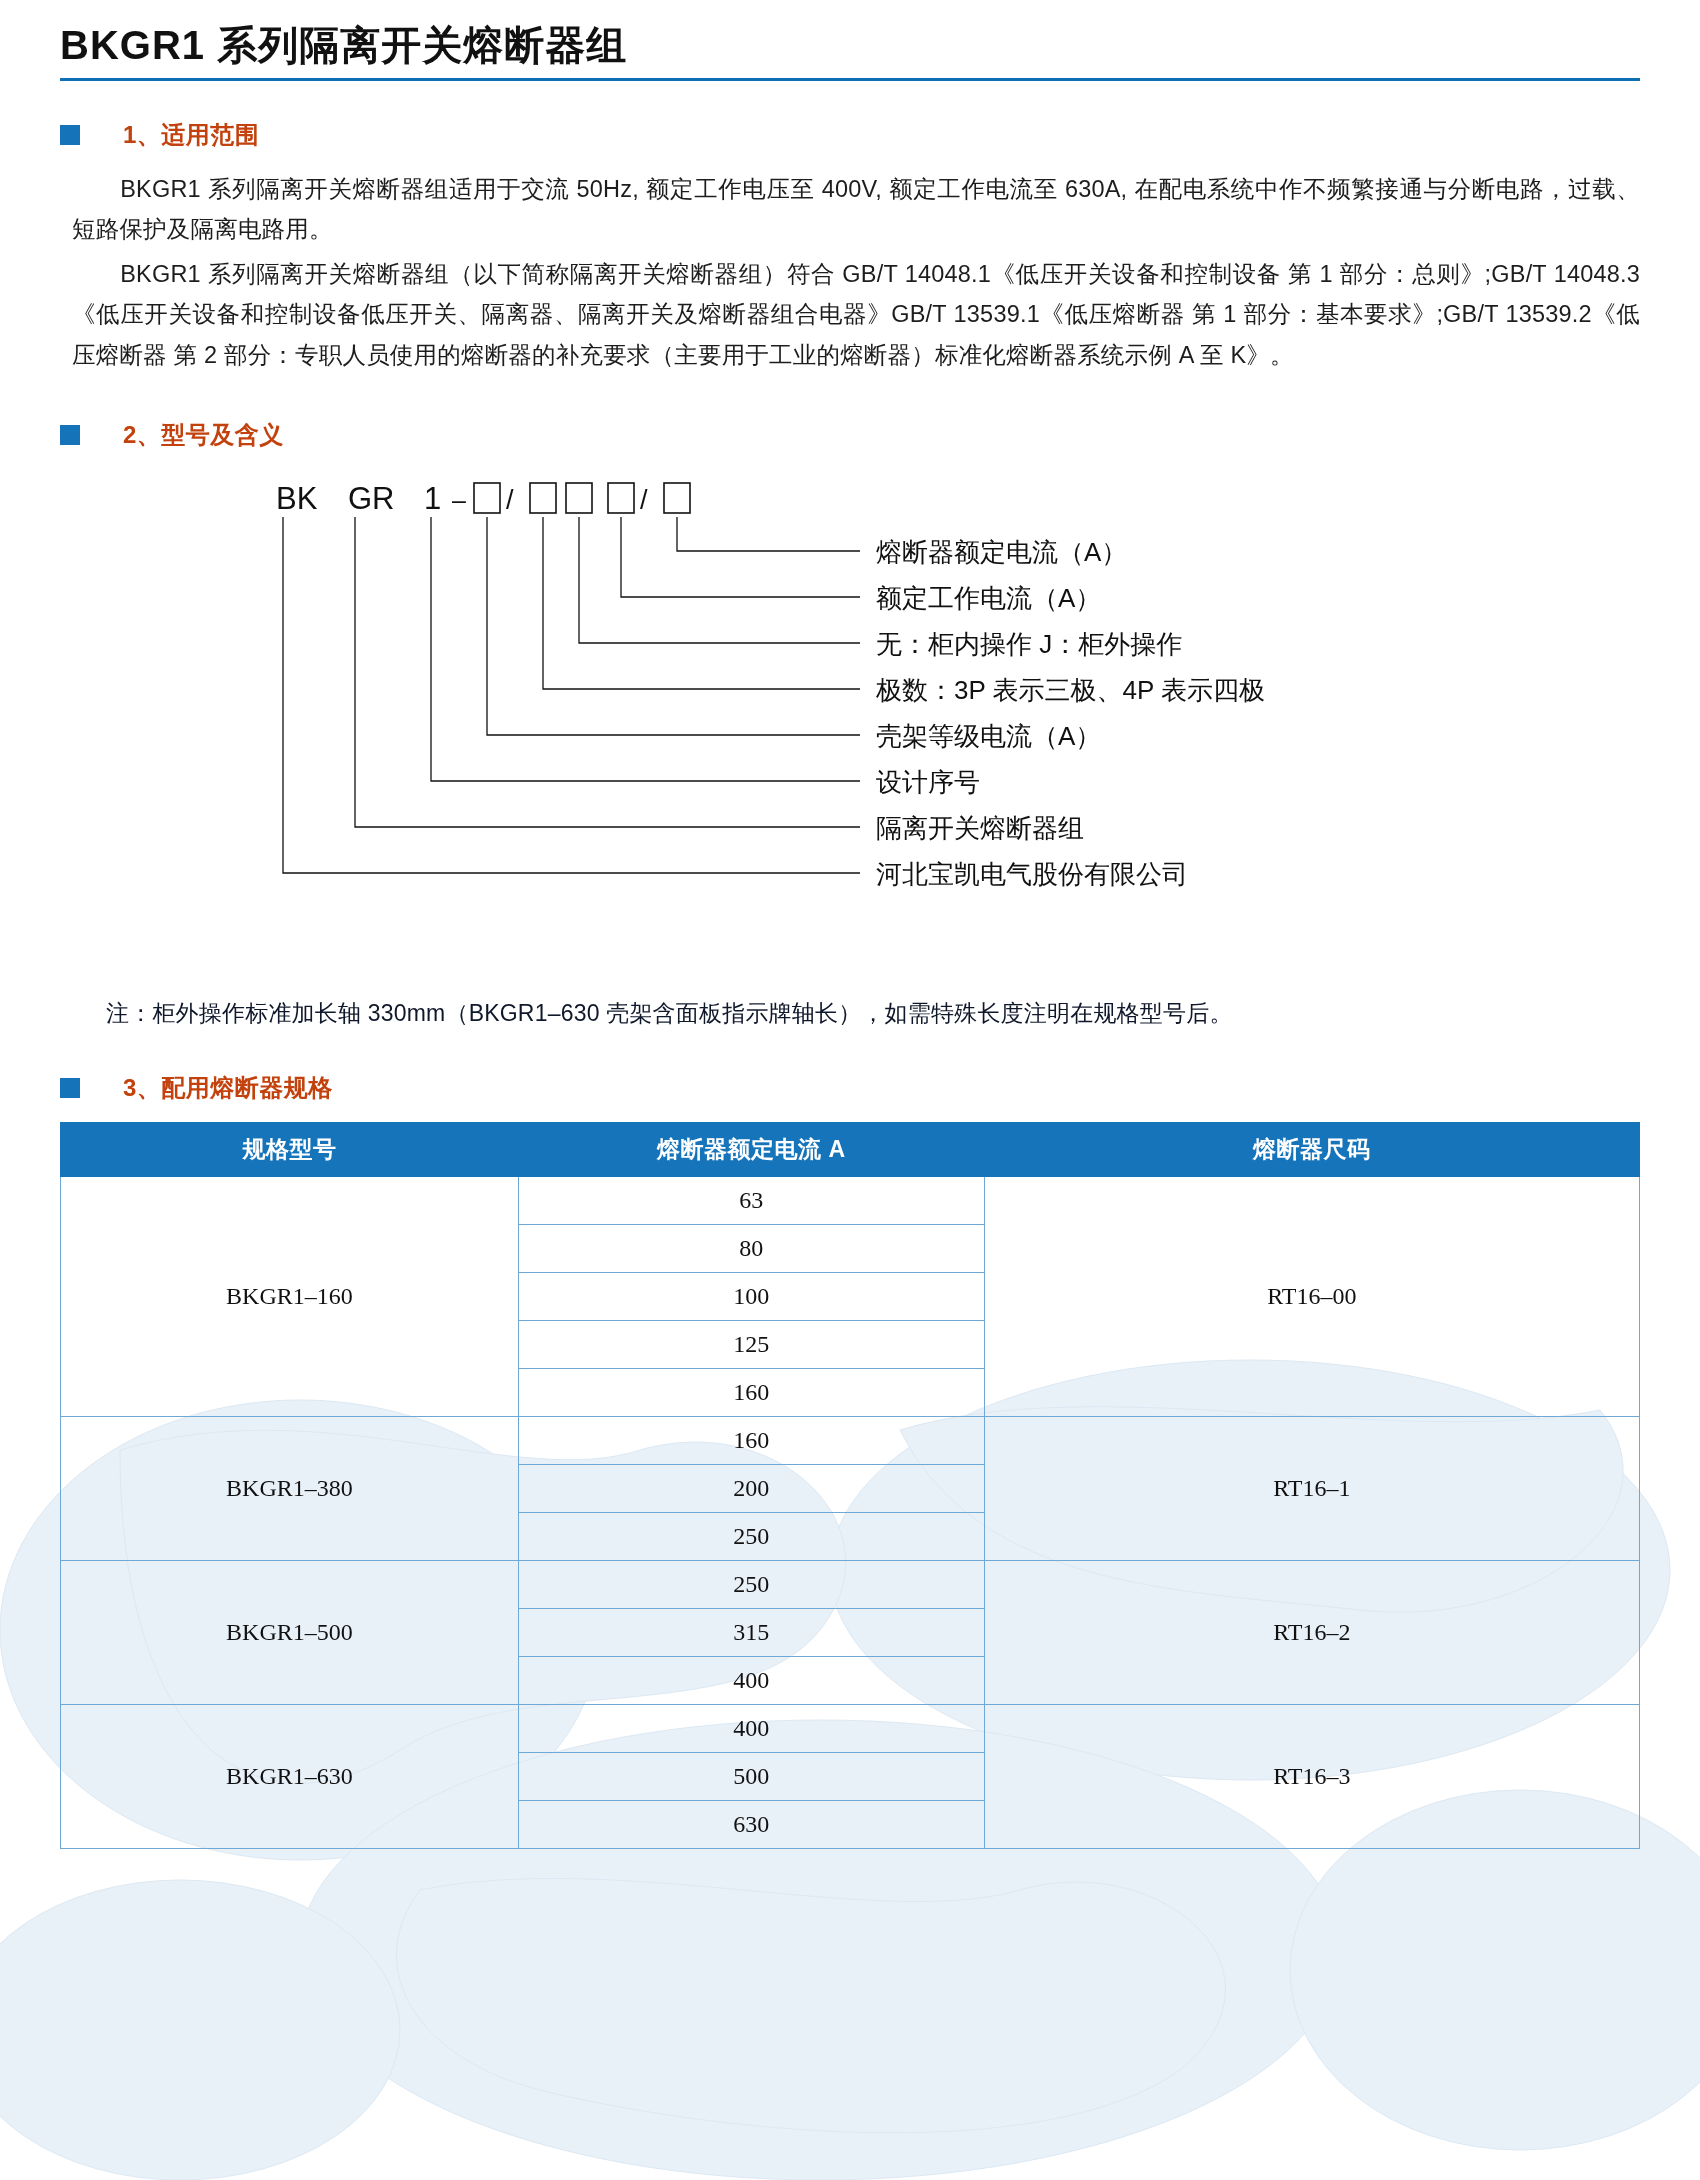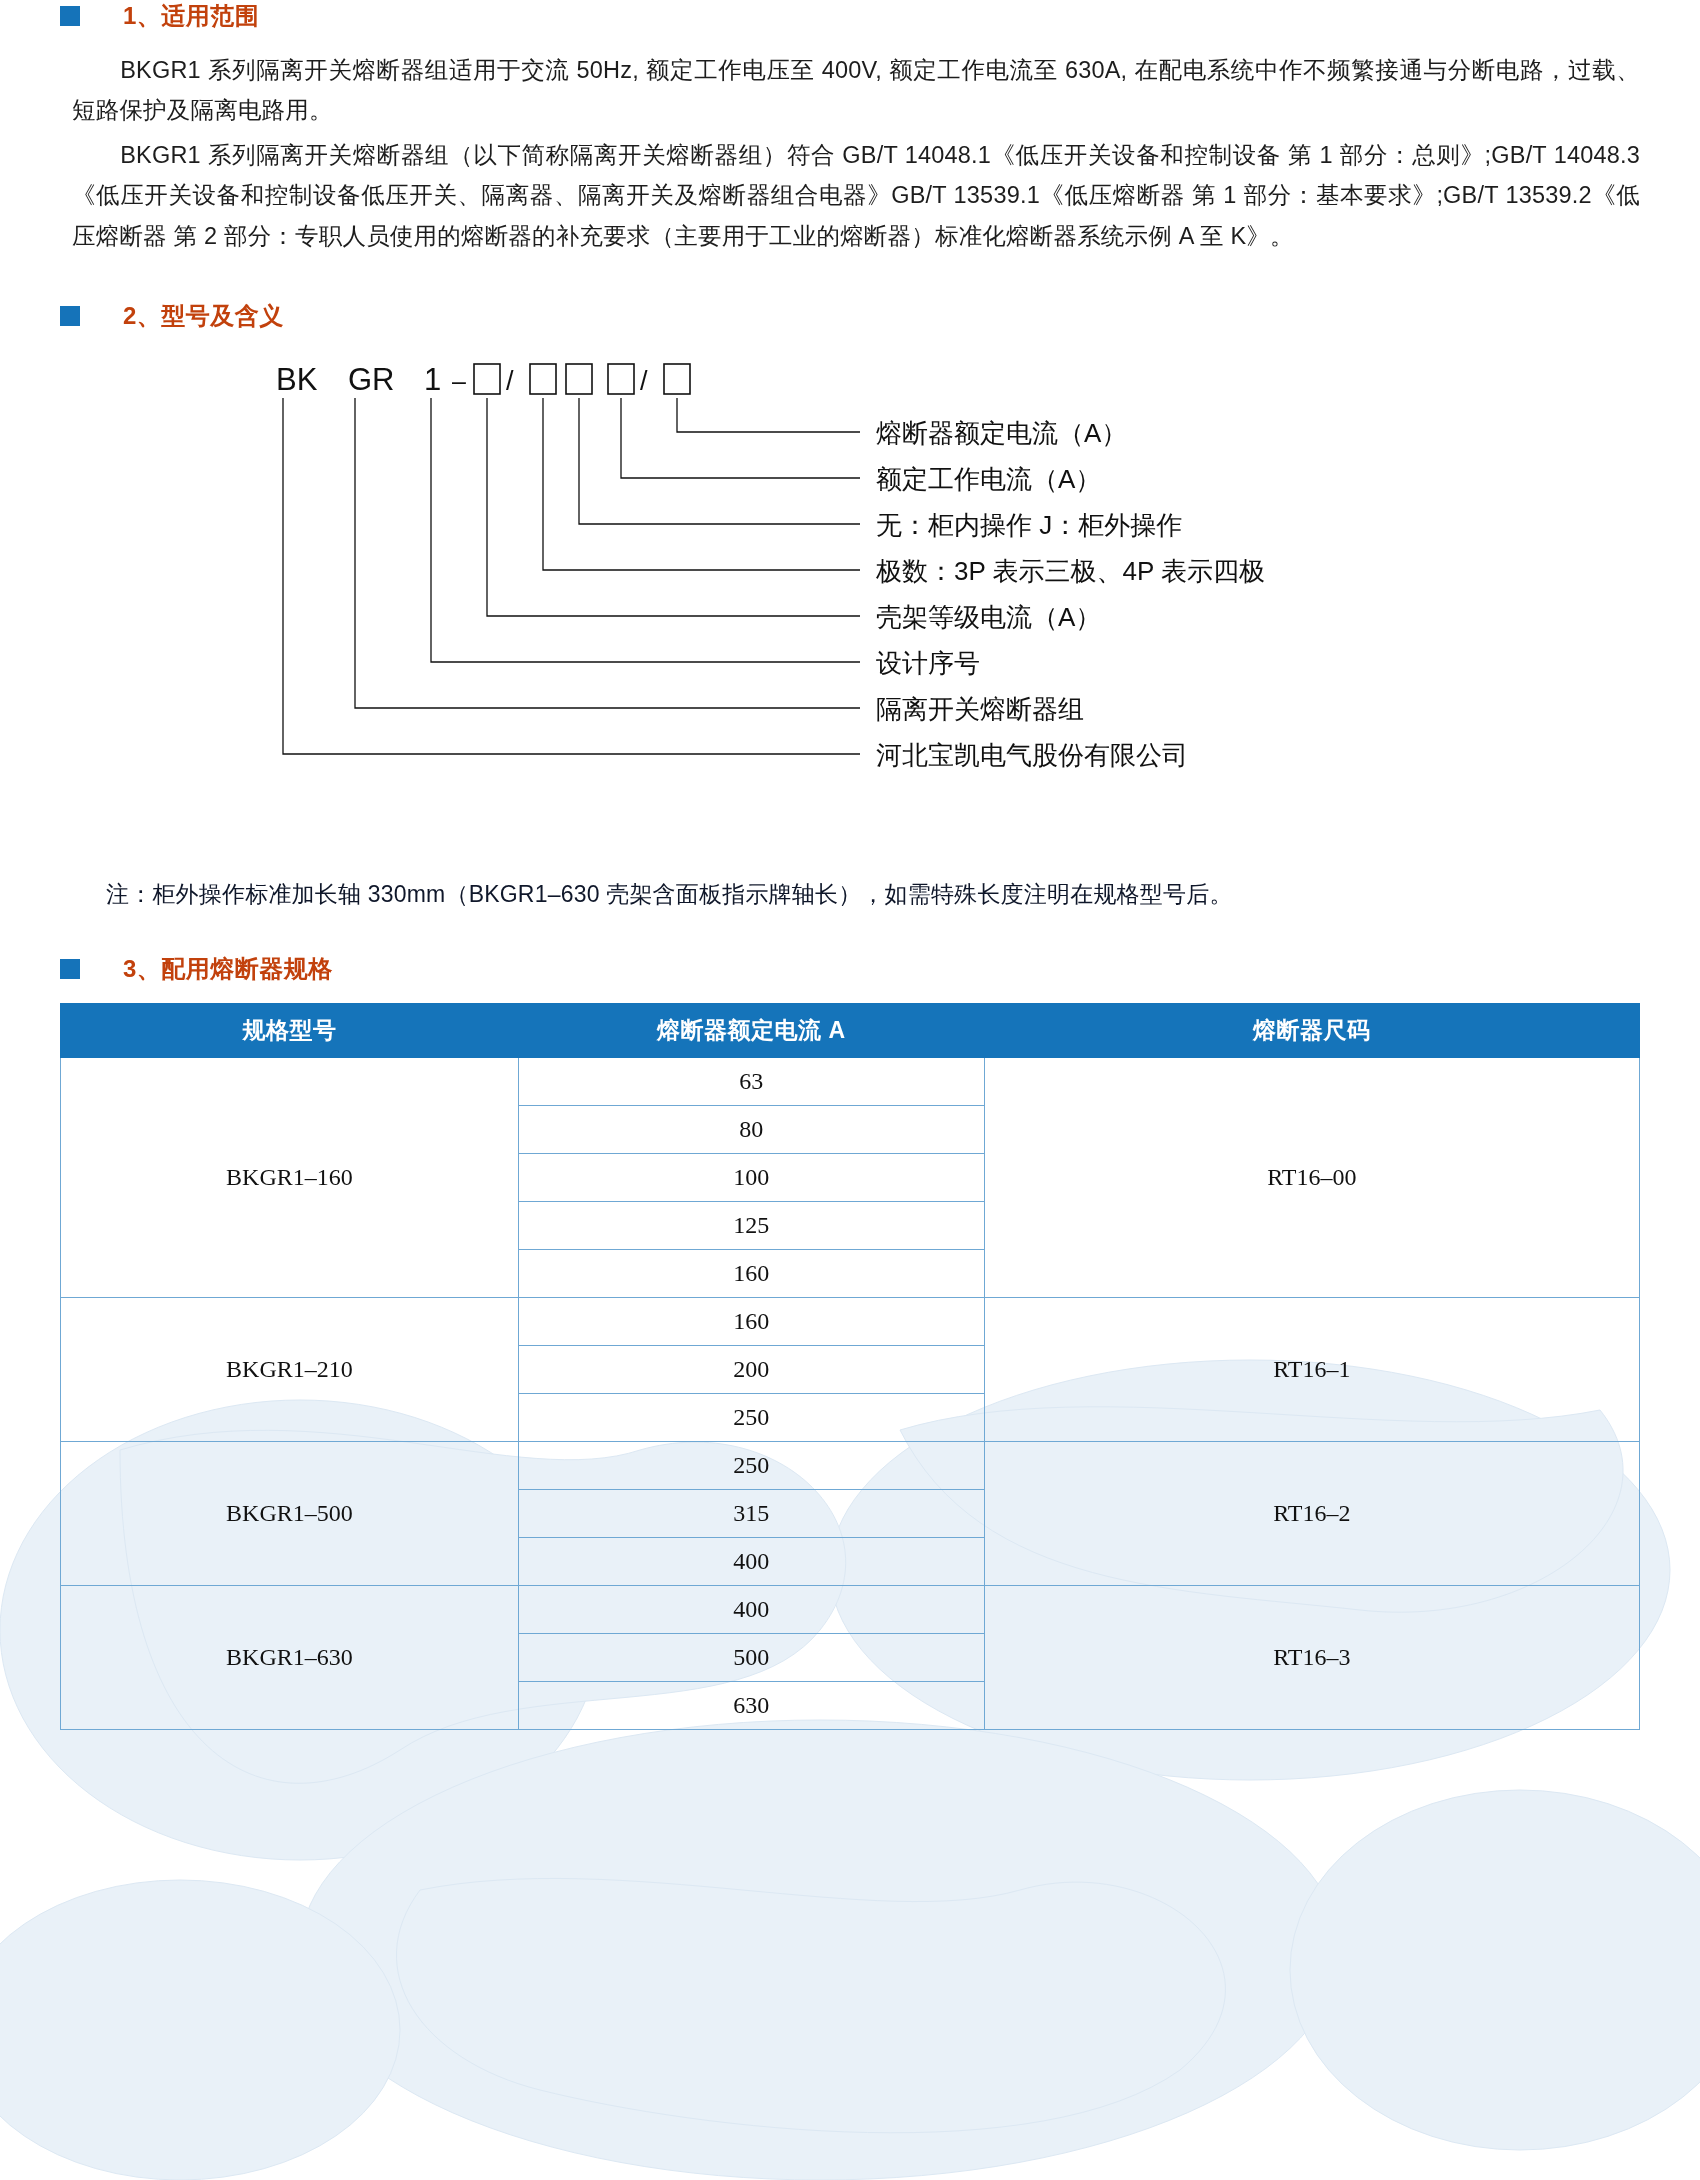--- a/index.html
+++ b/index.html
@@ -139,20 +139,23 @@
       <ellipse cx="1520" cy="640" rx="230" ry="180"></ellipse>
       <path d="M120 120 C320 60 520 160 640 120 C780 80 900 200 820 300 C740 400 520 340 400 420 C260 510 120 420 120 120 Z"></path>
       <path d="M900 100 C1100 40 1400 120 1600 80 C1680 180 1540 300 1360 280 C1180 260 980 260 900 100 Z"></path>
       <path d="M420 560 C620 520 880 600 1020 560 C1160 520 1300 640 1180 740 C1040 840 700 800 540 760 C420 730 360 640 420 560 Z"></path>
     </g>
   </svg>
 </div>
 
 <div class="page">
 
+  <div class="title-wrap">
+    <h1 class="doc-title">BKGR1 系列隔离开关熔断器组</h1>
+  </div>
 
   <div class="sec1">
     <div class="sec-head">
       <span class="sec-bullet"></span>
       <span class="sec-title">1、适用范围</span>
     </div>
     <p class="para">BKGR1 系列隔离开关熔断器组适用于交流 50Hz, 额定工作电压至 400V, 额定工作电流至 630A, 在配电系统中作不频繁接通与分断电路，过载、短路保护及隔离电路用。</p>
     <p class="para">BKGR1 系列隔离开关熔断器组（以下简称隔离开关熔断器组）符合 GB/T 14048.1《低压开关设备和控制设备 第 1 部分：总则》;GB/T 14048.3《低压开关设备和控制设备低压开关、隔离器、隔离开关及熔断器组合电器》GB/T 13539.1《低压熔断器 第 1 部分：基本要求》;GB/T 13539.2《低压熔断器 第 2 部分：专职人员使用的熔断器的补充要求（主要用于工业的熔断器）标准化熔断器系统示例 A 至 K》。</p>
   </div>
 
@@ -245,21 +248,21 @@
           <tr>
             <td>100</td>
           </tr>
           <tr>
             <td>125</td>
           </tr>
           <tr>
             <td>160</td>
           </tr>
           <tr>
-            <td rowspan="3" class="mid-cell">BKGR1–210</td>
+            <td rowspan="3" class="mid-cell">BKGR1–380</td>
             <td>160</td>
             <td rowspan="3" class="mid-cell">RT16–1</td>
           </tr>
           <tr>
             <td>200</td>
           </tr>
           <tr>
             <td>250</td>
           </tr>
           <tr>

